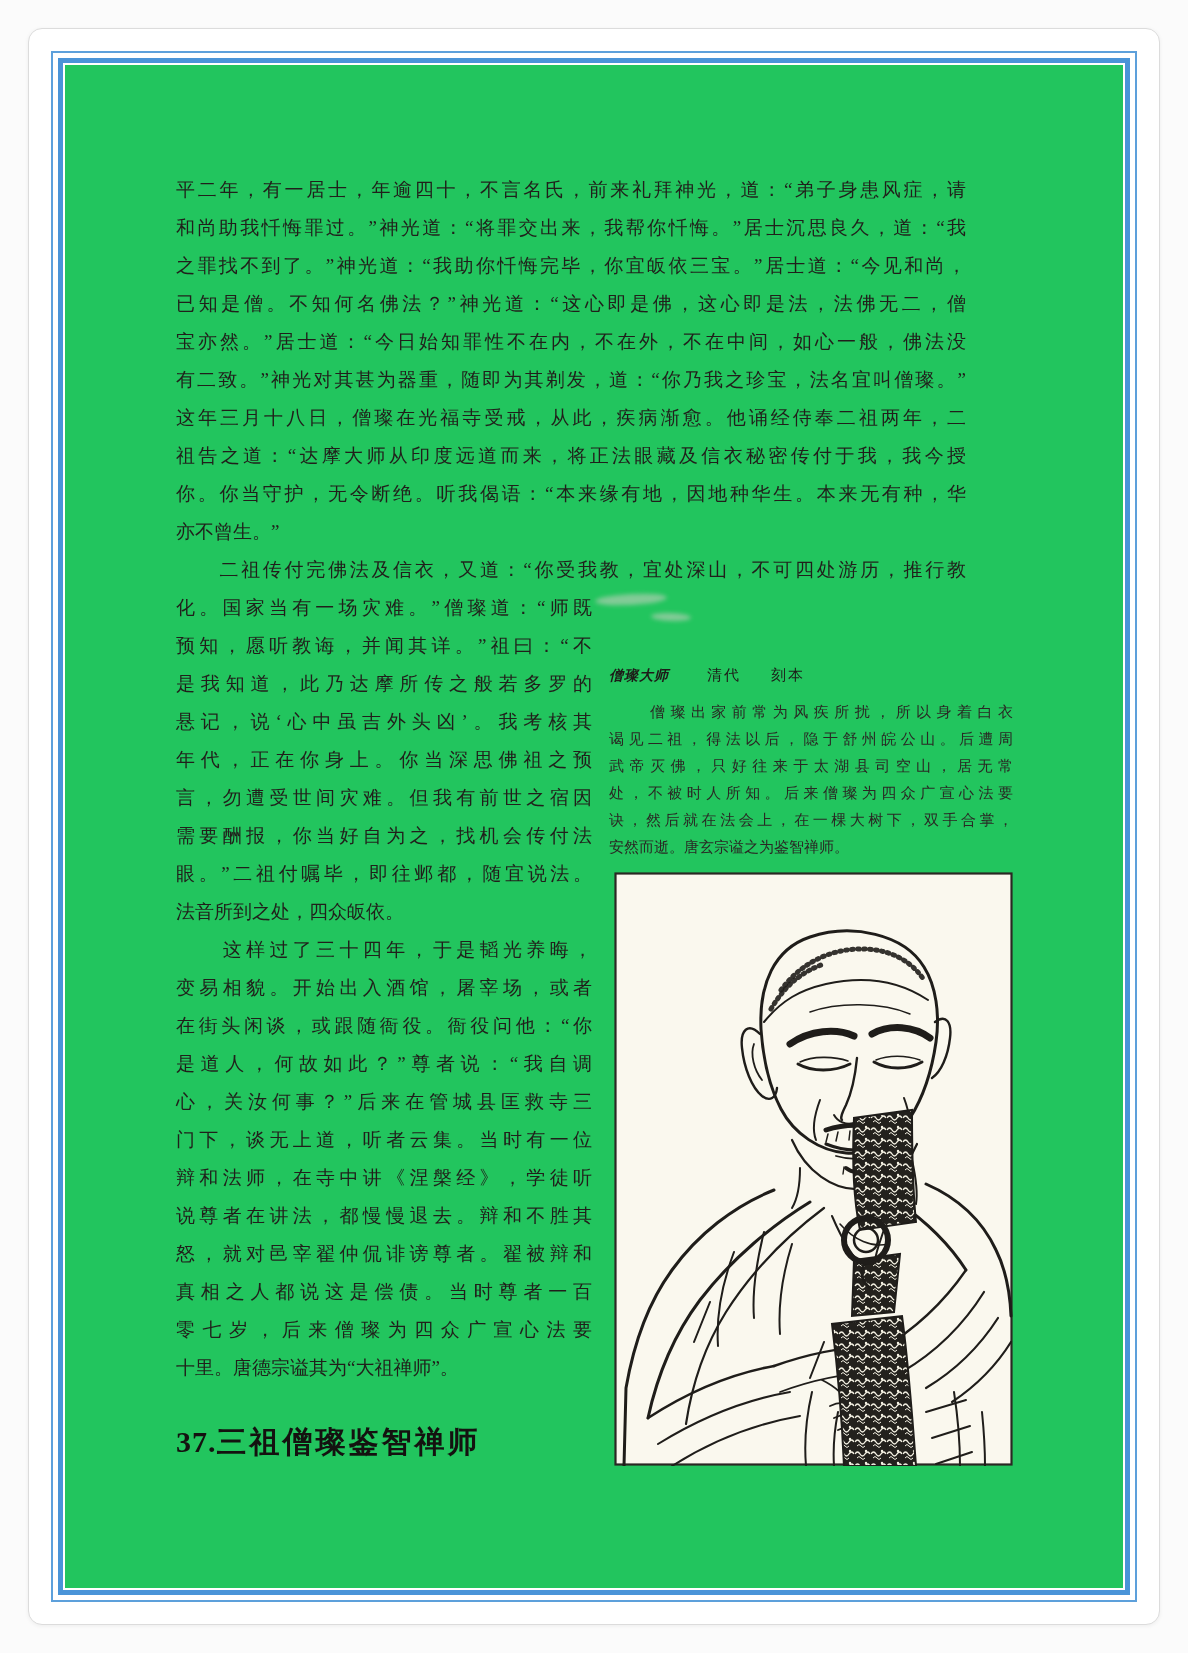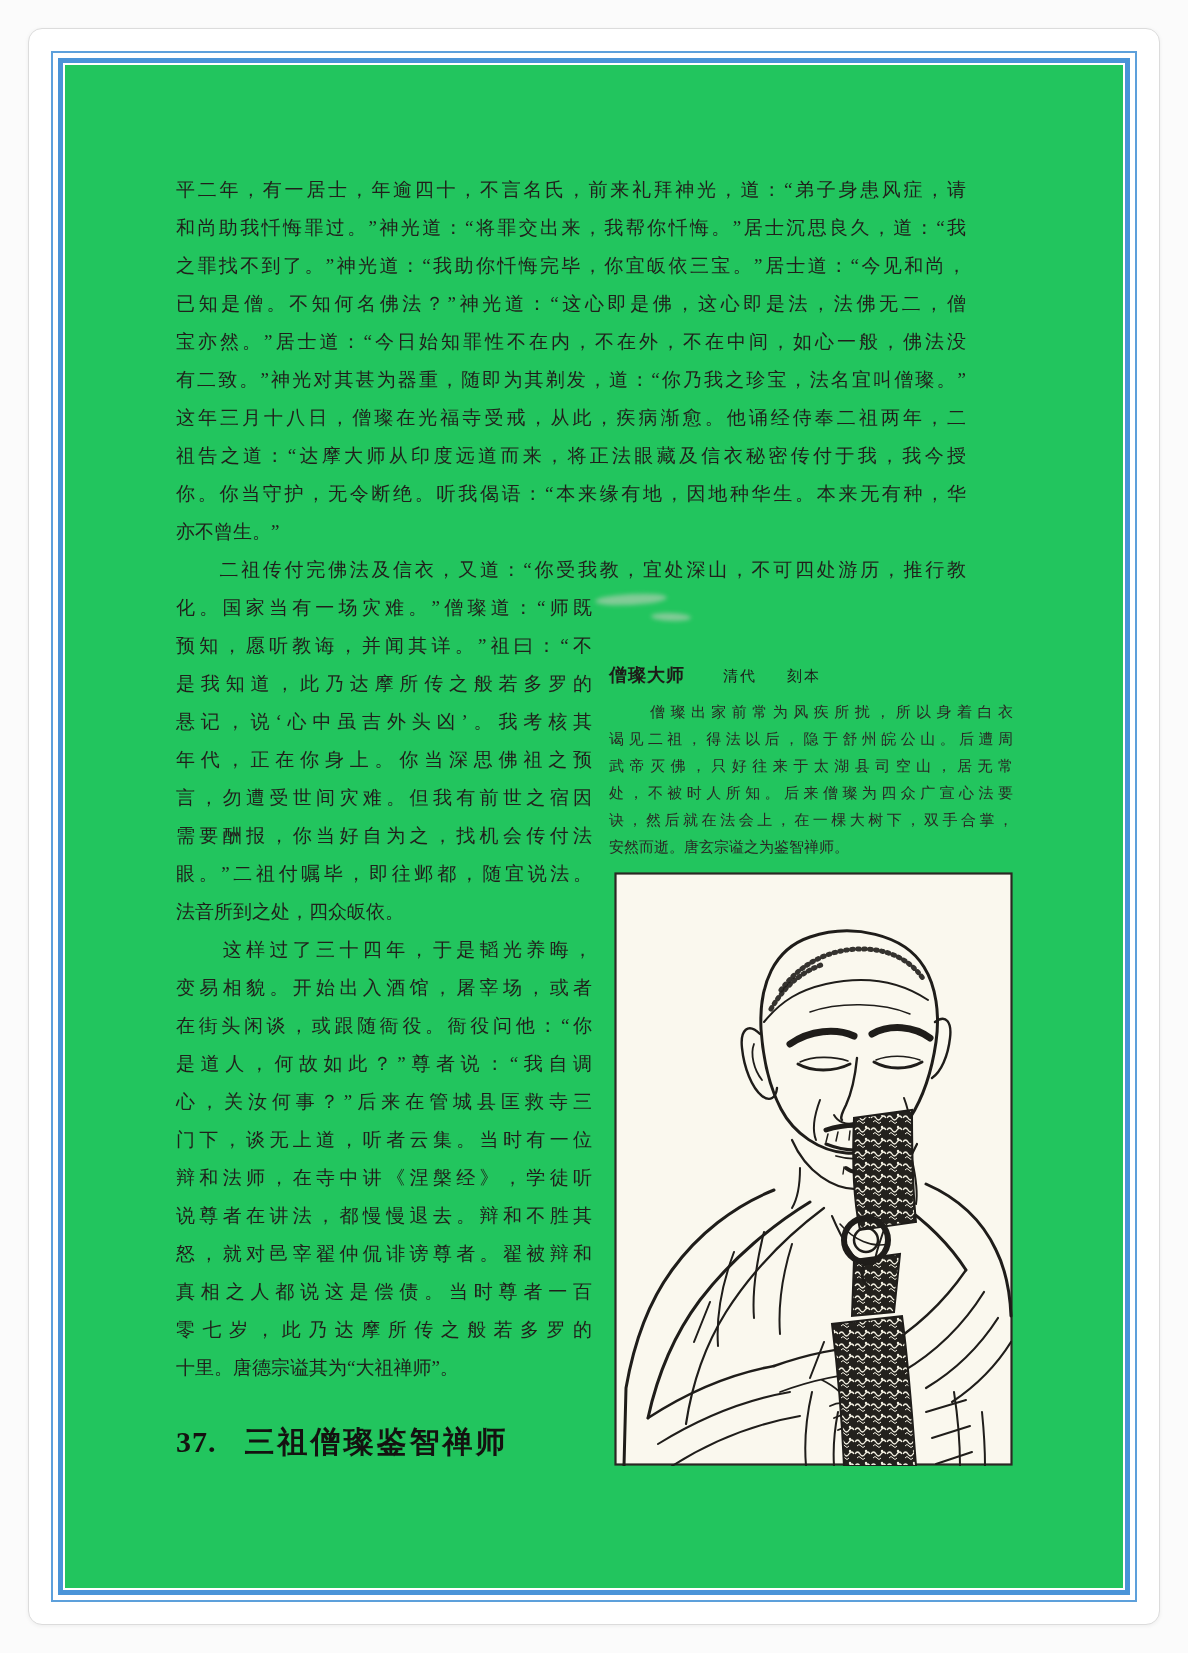--- a/index.html
+++ b/index.html
@@ -31,33 +31,33 @@
   .tline{
     height:38px;line-height:38px;font-size:19px;
     text-align:justify;text-align-last:justify;text-justify:inter-character;
     white-space:nowrap;overflow:visible;color:#211f1b;
   }
   .tline.short{text-align-last:left;}
   .fullw{left:111px;top:106px;width:790px;}
   .leftcol{left:111px;top:524px;width:416px;}
   
   .cap-head{left:544px;top:596px;width:404px;height:28px;line-height:28px;}
-  .cap-title{font-weight:bold;font-size:18px;letter-spacing:1px;}
+  .cap-title{font-weight:bold;font-size:14px;letter-spacing:1px;font-style:italic;}
   .cap-era{font-size:15px;margin-left:34px;letter-spacing:2px;}
   .cap-medium{font-size:15px;margin-left:26px;letter-spacing:2px;text-align:center;}
   .cap-body{left:544px;top:634px;width:404px;}
   .cap-body .tline{height:27px;line-height:27px;font-size:15px;color:#2a2824;font-family:Liberation Serif, serif;}
   
   .portrait{left:549px;top:807px;width:399px;height:594px;}
   .portrait svg{display:block;width:399px;height:594px;}
   
   .sec-head{left:111px;top:1355px;width:500px;height:44px;line-height:44px;
     font-weight:bold;font-size:30px;color:#141210;}
   .sec-num{letter-spacing:1px;}
-  .sec-title{margin-left:28px;letter-spacing:3px;}
+  .sec-title{letter-spacing:3px;}
   
   .smudge{position:absolute;background:#d2d0c6;border-radius:50%;
     filter:blur(2px);opacity:.55;}
   .smudge.a{left:530px;top:529px;width:72px;height:11px;transform:rotate(-3deg);}
   .smudge.b{left:586px;top:548px;width:40px;height:8px;transform:rotate(2deg);}
 </style>
 </head>
 <body>
 
 <div class="card">
@@ -95,21 +95,21 @@
         <div class="tline">　　这样过了三十四年，于是韬光养晦，</div>
         <div class="tline">变易相貌。开始出入酒馆，屠宰场，或者</div>
         <div class="tline">在街头闲谈，或跟随衙役。衙役问他：“你</div>
         <div class="tline">是道人，何故如此？”尊者说：“我自调</div>
         <div class="tline">心，关汝何事？”后来在管城县匡救寺三</div>
         <div class="tline">门下，谈无上道，听者云集。当时有一位</div>
         <div class="tline">辩和法师，在寺中讲《涅槃经》，学徒听</div>
         <div class="tline">说尊者在讲法，都慢慢退去。辩和不胜其</div>
         <div class="tline">怒，就对邑宰翟仲侃诽谤尊者。翟被辩和</div>
         <div class="tline">真相之人都说这是偿债。当时尊者一百</div>
-        <div class="tline">零七岁，此乃达摩所传之般若多罗的</div>
+        <div class="tline">零七岁，后来僧璨为四众广宣心法要</div>
         <div class="tline short">十里。唐德宗谥其为“大祖禅师”。</div>
       </div>
 
     <div class="block cap-head">
       <span class="cap-title">僧璨大师</span>
       <span class="cap-era">清代</span>
       <span class="cap-medium">刻本</span>
     </div>
 
     <div class="block cap-body">

